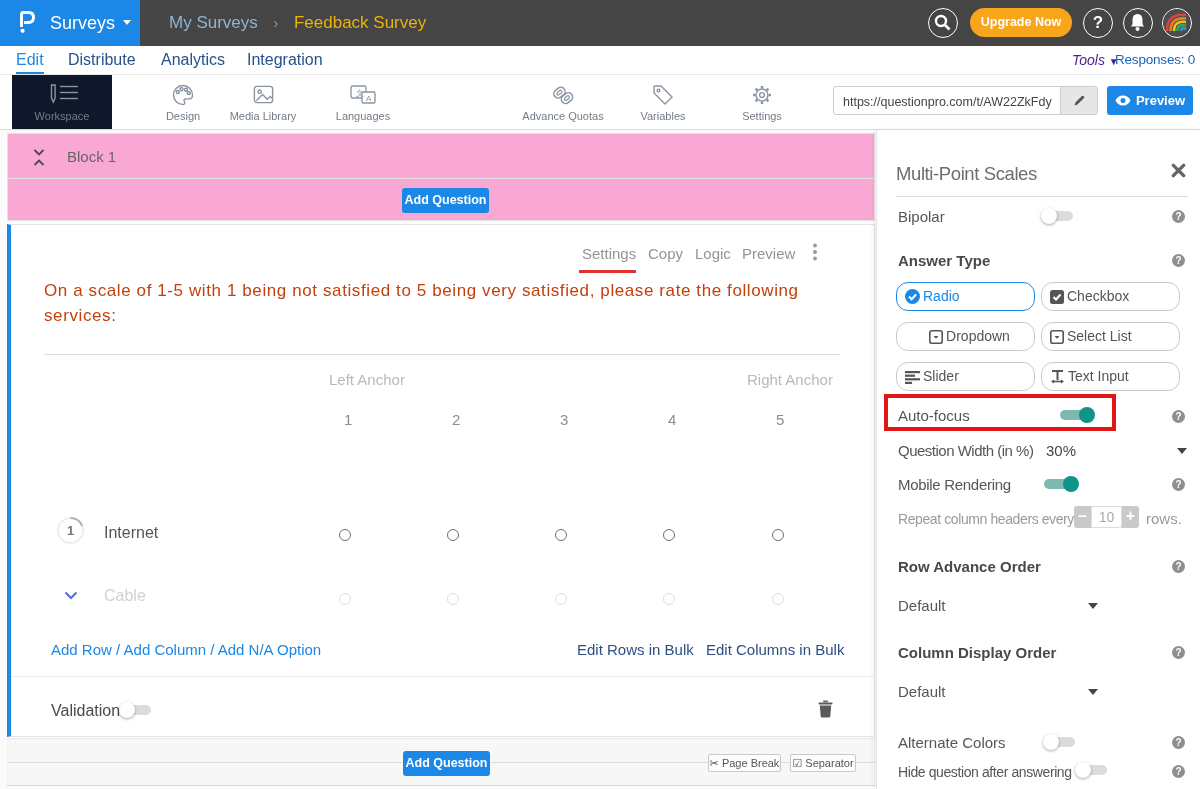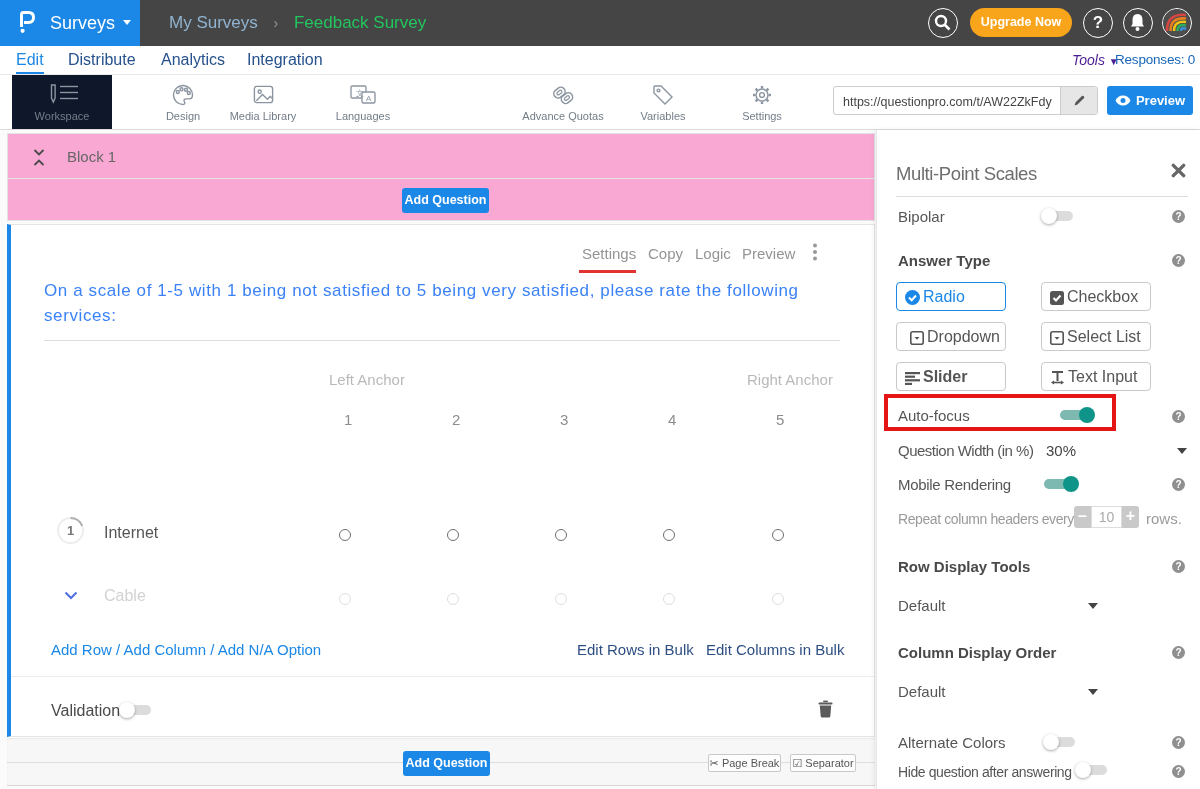--- a/index.html
+++ b/index.html
@@ -7,21 +7,21 @@
 #page { position:relative; width:1200px; height:789px; }
 
 
 #topbar { position:absolute; left:0; top:0; width:1200px; height:46px; background:#454545; }
 #logo { position:absolute; left:0; top:0; width:140px; height:46px; background:#1b87e6; }
 #logo svg { position:absolute; left:20px; top:11px; }
 #logo .txt { position:absolute; left:50px; top:13px; color:#fff; font-size:18px; }
 #logo .caret { position:absolute; left:123px; top:20px; width:0; height:0; border-left:4.5px solid transparent; border-right:4.5px solid transparent; border-top:5.5px solid #fff; }
 #crumb { position:absolute; left:169px; top:13px; font-size:17px; color:#8fb3d1; }
 #crumb .sep { color:#9a9a9a; font-size:14px; margin:0 11px; }
-#crumb .cur { color:#22c55e; }
+#crumb .cur { color:#eab308; }
 .hdr-circle { position:absolute; top:8px; width:30px; height:30px; border:1.5px solid #fff; border-radius:50%; }
 #upgrade { position:absolute; left:970px; top:8px; width:102px; height:29px; background:#f9a51b; border-radius:15px; color:#fff; font-weight:bold; font-size:12.5px; text-align:center; line-height:29px; }
 
 
 #navrow { position:absolute; left:0; top:46px; width:1200px; height:29px; background:#fff; border-bottom:1px solid #e8e8e8; }
 .navtab { position:absolute; top:5px; font-size:16px; color:#27518c; }
 .navtab.active { color:#1b87e6; border-bottom:2px solid #1b87e6; padding-bottom:3px; }
 #tools { position:absolute; top:6px; left:1072px; font-size:14px; color:#4c1d95;font-style:italic; }
 #resp { position:absolute; top:6px; left:1115px; font-size:13.5px; letter-spacing:-0.2px; color:#1765b8; }
 
@@ -40,21 +40,21 @@
 #content { position:absolute; left:0; top:130px; width:876px; height:659px; background:#fbfbfb; }
 #panel { position:absolute; left:876px; top:130px; width:324px; height:659px; background:#fff; border-left:1px solid #e6e6e6; box-shadow:-2px 0 5px rgba(0,0,0,0.07); }
 
 #block1 { position:absolute; left:7px; top:3px; width:868px; height:88px; background:#f9a8d4; border:1px solid #e2e2e2; }
 #block1 .hd { position:absolute; left:0; top:0; width:100%; height:45px; border-bottom:1px solid #e2e2e2; }
 #block1 .title { position:absolute; left:59px; top:14px; font-size:15px; color:#666; }
 .btn-blue { background:#1b87e6; color:#fff; font-weight:bold; font-size:12.5px; text-align:center; border-radius:3px; white-space:nowrap; }
 
 #qcard { position:absolute; left:7px; top:94px; width:868px; height:513px; background:#fff; border:1px solid #e5e5e5; border-left:4.5px solid #1b87e6; }
 .qtab { font-size:15px; color:#949494; }
-#qtext { position:absolute; left:33px; top:53px; width:796px; font-size:17px; letter-spacing:0.6px; color:#3b82f6; line-height:25px; border-bottom:1px solid #ddd; padding-bottom:12px; }
+#qtext { position:absolute; left:33px; top:53px; width:796px; font-size:17px; letter-spacing:0.6px; color:#c2410c; line-height:25px; border-bottom:1px solid #ddd; padding-bottom:26px; }
 .anchor-lb { position:absolute; top:146px; font-size:15px; color:#b9b9b9; }
 .colnum { position:absolute; top:186px; font-size:15px; color:#8d8d8d; }
 .radio { position:absolute; width:12px; height:12px; border:1.5px solid #6f6f6f; border-radius:50%; }
 .radio.faded { border-color:#dedede; }
 #rowbadge { position:absolute; left:46px; top:292px; width:27px; height:27px; border:2px solid #ededed; border-radius:50%; color:#777; font-size:13px; font-weight:bold; text-align:center; line-height:24px; }
 #rowlbl1 { position:absolute; left:93px; top:299px; font-size:16px; color:#555; }
 #rowlbl2 { position:absolute; left:93px; top:362px; font-size:16px; color:#d2d2d2; }
 #links { position:absolute; left:40px; top:416px; font-size:15px; color:#1b87e6; }
 #bulk1 { position:absolute; left:566px; top:416px; font-size:15px; color:#2c4e82; }
 #bulk2 { position:absolute; left:695px; top:416px; font-size:15px; color:#2c4e82; }
@@ -68,21 +68,21 @@
 .plabel { font-size:15px; color:#565656; position:absolute; left:21px; }
 .pbold { font-weight:bold; color:#494949; }
 .qmark { position:absolute; left:295px; width:13px; height:13px; background:#8f8f8f; color:#fff; border-radius:50%; font-size:10px; font-weight:bold; text-align:center; line-height:13px; }
 .tgl { position:absolute; width:36px; height:16px; }
 .tgl .track { position:absolute; top:3px; height:10px; border-radius:5px; }
 .tgl .knob { position:absolute; top:0; width:16px; height:16px; border-radius:50%; }
 .tgl.off .track { left:6px; right:4px; background:#dcdcdc; }
 .tgl.off .knob { left:0; background:#fff; box-shadow:0 1px 3px rgba(0,0,0,0.35); }
 .tgl.on .track { left:1px; right:8px; background:#7db9b1; }
 .tgl.on .knob { right:0; background:#0f9489; }
-.atbtn { position:absolute; width:110px; height:29px; border:1px solid #c9c9c9; border-radius:4px; background:#fff; font-size:16px; color:#555; line-height:27px; padding-left:8px; }
+.atbtn { position:absolute; width:139px; height:29px; border:1px solid #c9c9c9; border-radius:12px; background:#fff; font-size:14px; color:#555; line-height:27px; padding-left:8px; }
 .atbtn.sel { border:1.5px solid #1b87e6; color:#1b87e6; }
 .atbtn svg { vertical-align:-3px; margin-right:3px; }
 #redbox { position:absolute; left:7px; top:264px; width:232px; height:37px; border:4.5px solid #e31515; }
 .pcaret { position:absolute; width:0; height:0; border-left:5px solid transparent; border-right:5px solid transparent; border-top:6px solid #444; }
 </style>
 </head>
 <body>
 <div id="page">
 
   <div id="topbar">
@@ -339,21 +339,21 @@
           <path d="M3.5 7 L6 9.5 L10.5 4.5" stroke="#fff" stroke-width="2" fill="none"></path>
         </svg>Checkbox</div>
     <div class="atbtn" style="left:19px; top:192px;text-align:center;"><svg width="14" height="14" viewBox="0 0 14 14">
           <rect x="0.8" y="0.8" width="12.4" height="12.4" rx="2" fill="none" stroke="#555" stroke-width="1.6"></rect>
           <path d="M4.5 6 L7 8.8 L9.5 6 Z" fill="#555"></path>
         </svg>Dropdown</div>
     <div class="atbtn" style="left:164px; top:192px;"><svg width="14" height="14" viewBox="0 0 14 14">
           <rect x="0.8" y="0.8" width="12.4" height="12.4" rx="2" fill="none" stroke="#555" stroke-width="1.6"></rect>
           <path d="M4.5 6 L7 8.8 L9.5 6 Z" fill="#555"></path>
         </svg>Select List</div>
-    <div class="atbtn" style="left:19px; top:232px;font-weight:bold;"><svg width="15" height="13" viewBox="0 0 15 13">
+    <div class="atbtn" style="left:19px; top:232px;"><svg width="15" height="13" viewBox="0 0 15 13">
           <g fill="#555">
             <rect x="0" y="0" width="15" height="2.2"></rect>
             <rect x="0" y="3.6" width="10" height="2.2"></rect>
             <rect x="0" y="7.2" width="15" height="2.2"></rect>
             <rect x="0" y="10.8" width="7" height="2.2"></rect>
           </g>
         </svg>Slider</div>
     <div class="atbtn" style="left:164px; top:232px;"><svg width="15" height="15" viewBox="0 0 15 15">
           <g fill="#555">
             <rect x="2" y="1" width="11" height="2"></rect>
@@ -381,21 +381,21 @@
         <div class="knob"></div>
       </div>
     <div class="qmark" style="top:348px;">?</div>
 
     <div class="plabel" style="top:381px; color:#9a9a9a; font-size:14px; letter-spacing:-0.4px;">Repeat column headers every</div>
     <div style="position:absolute; left:197px; top:376px; width:17px; height:22px; background:#c9c9c9; border-radius:3px 0 0 3px; color:#fff; text-align:center; line-height:20px; font-weight:bold;">–</div>
     <div style="position:absolute; left:214px; top:376px; width:31px; height:22px; background:#fff; border:1px solid #ddd; color:#aaa; text-align:center; line-height:20px; font-size:14px;">10</div>
     <div style="position:absolute; left:245px; top:376px; width:17px; height:22px; background:#c9c9c9; border-radius:0 3px 3px 0; color:#fff; text-align:center; line-height:20px; font-weight:bold;">+</div>
     <div class="plabel" style="left:269px; top:380px; color:#9a9a9a;">rows.</div>
 
-    <div class="plabel pbold" style="top:428px;">Row Display Tools</div>
+    <div class="plabel pbold" style="top:428px;">Row Advance Order</div>
     <div class="qmark" style="top:430px;">?</div>
     <div class="plabel" style="top:467px;">Default</div>
     <div class="pcaret" style="left:211px; top:473px;"></div>
 
     <div class="plabel pbold" style="top:514px;">Column Display Order</div>
     <div class="qmark" style="top:516px;">?</div>
     <div class="plabel" style="top:553px;">Default</div>
     <div class="pcaret" style="left:211px; top:559px;"></div>
 
     <div class="plabel" style="top:604px;">Alternate Colors</div>

